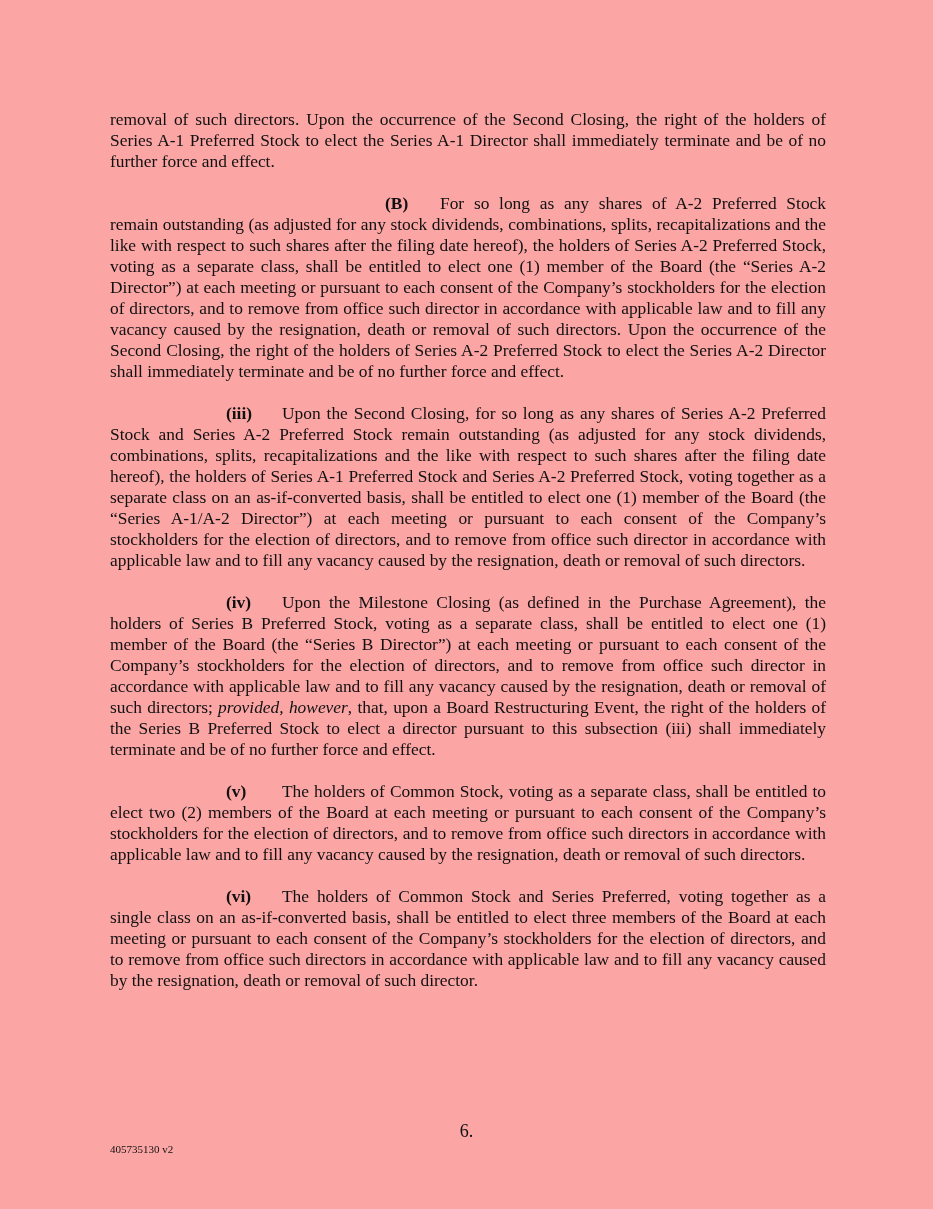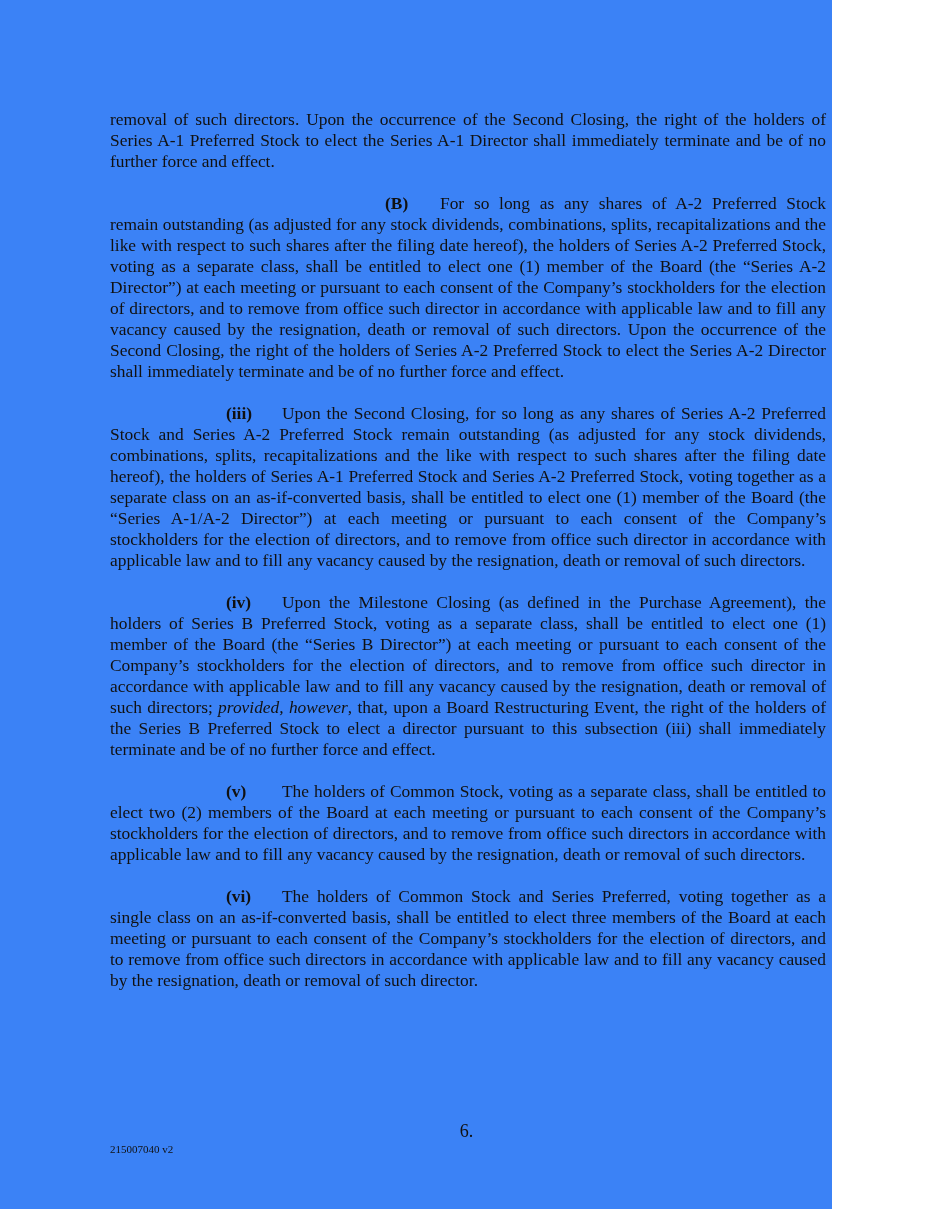--- a/index.html
+++ b/index.html
@@ -11,23 +11,23 @@
     width: 933px;
     height: 1209px;
     position: relative;
     overflow: hidden;
     font-family: "Liberation Serif", "DejaVu Serif", serif;
     color: #111111;
   }
   .page {
     position: absolute;
     left: 0; top: 0;
-    width: 832px;
+    width: 933px;
     height: 1209px;
-    background: #3b82f6;
+    background: #fca5a5;
   }
   .body-text {
     position: absolute;
     left: 110px;
     top: 109px;
     width: 716px;
     font-size: 17.4px;
     line-height: 21px;
   }
   .para {
@@ -82,14 +82,14 @@
 
     <p class="para sub-roman"><span class="label">(iv)</span><span>Upon the Milestone Closing (as defined in the Purchase Agreement), the holders of Series B Preferred Stock, voting as a separate class, shall be entitled to elect one (1) member of the Board (the “Series B Director”) at each meeting or pursuant to each consent of the Company’s stockholders for the election of directors, and to remove from office such director in accordance with applicable law and to fill any vacancy caused by the resignation, death or removal of such directors; </span><em>provided, however</em><span>, that, upon a Board Restructuring Event, the right of the holders of the Series B Preferred Stock to elect a director pursuant to this subsection (iii) shall immediately terminate and be of no further force and effect.</span></p>
 
     <p class="para sub-roman"><span class="label">(v)</span><span>The holders of Common Stock, voting as a separate class, shall be entitled to elect two (2) members of the Board at each meeting or pursuant to each consent of the Company’s stockholders for the election of directors, and to remove from office such directors in accordance with applicable law and to fill any vacancy caused by the resignation, death or removal of such directors.</span></p>
 
     <p class="para sub-roman"><span class="label">(vi)</span><span>The holders of Common Stock and Series Preferred, voting together as a single class on an as-if-converted basis, shall be entitled to elect three members of the Board at each meeting or pursuant to each consent of the Company’s stockholders for the election of directors, and to remove from office such directors in accordance with applicable law and to fill any vacancy caused by the resignation, death or removal of such director.</span></p>
 
   </div>
 
   <div class="page-number">6.</div>
-  <div class="doc-id">215007040 v2</div>
+  <div class="doc-id">405735130 v2</div>
 </div>
 
 </body></html>

